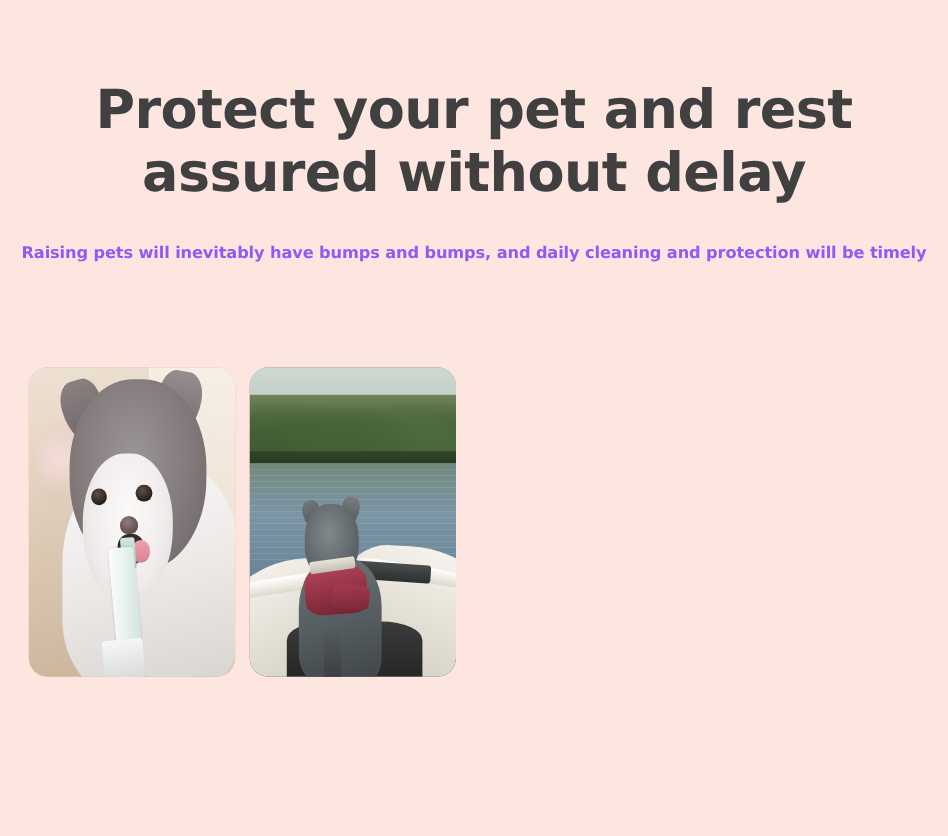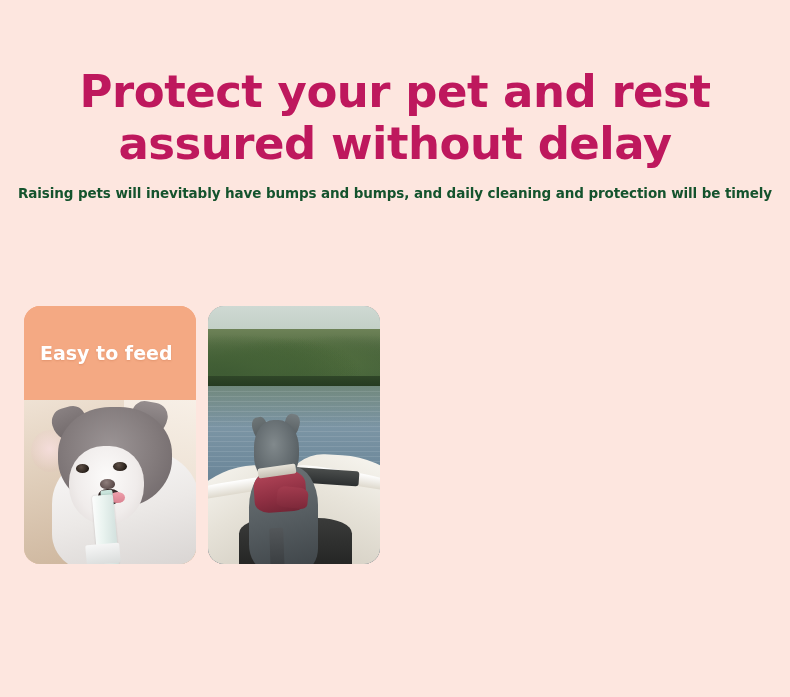--- a/index.html
+++ b/index.html
@@ -29,32 +29,32 @@
     top: 66px;
     width: 790px;
     text-align: center;
   }
 
   .page-title {
     font-family: "DejaVu Sans", sans-serif;
     font-weight: 700;
     font-size: 45px;
     line-height: 52px;
-    color: #be185d;
+    color: #404040;
     letter-spacing: -0.5px;
     white-space: pre-line;
   }
 
   .page-subtitle {
-    margin-top: 14px;
+    margin-top: 32px;
     font-family: "DejaVu Sans", sans-serif;
     font-weight: 700;
     font-size: 13.5px;
     line-height: 18px;
-    color: #14532d;
+    color: #8b5cf6;
     letter-spacing: -0.1px;
   }
 
   
   .cards-row {
     position: absolute;
     left: 24px;
     top: 306px;
     width: 742px;
     height: 258px;
@@ -484,23 +484,20 @@
     <div class="page-title">Protect your pet and rest
 assured without delay</div>
     <div class="page-subtitle">Raising pets will inevitably have bumps and bumps, and daily cleaning and protection will be timely</div>
   </div>
 
   <div class="cards-row">
 
 
 
     <div class="card card-3">
-      <div class="card-header">
-        <div class="card-label">Easy to feed</div>
-      </div>
       <div class="card-photo photo-feed">
         <div class="photo-inner">
           <div class="p3-bg"></div>
           <div class="p3-bg-light"></div>
           <div class="p3-bg-blur"></div>
           <div class="p3-body"></div>
           <div class="p3-ear-l"></div>
           <div class="p3-ear-r"></div>
           <div class="p3-head"></div>
           <div class="p3-face"></div>

